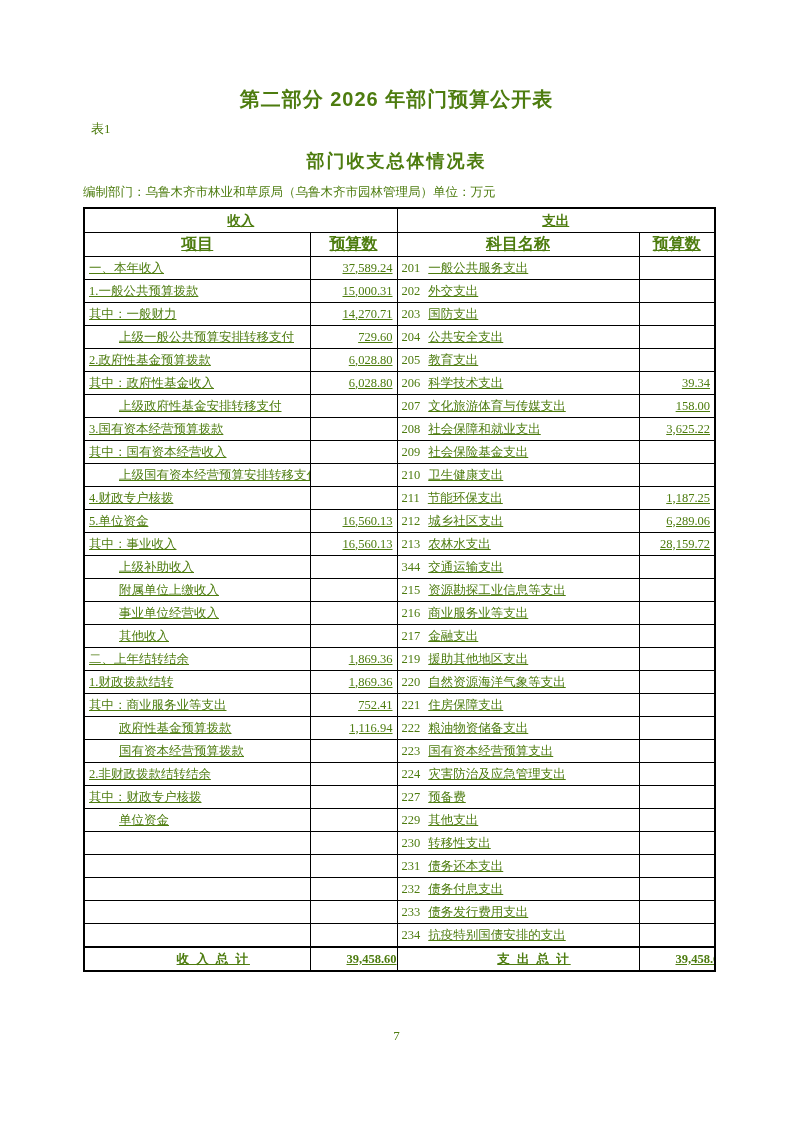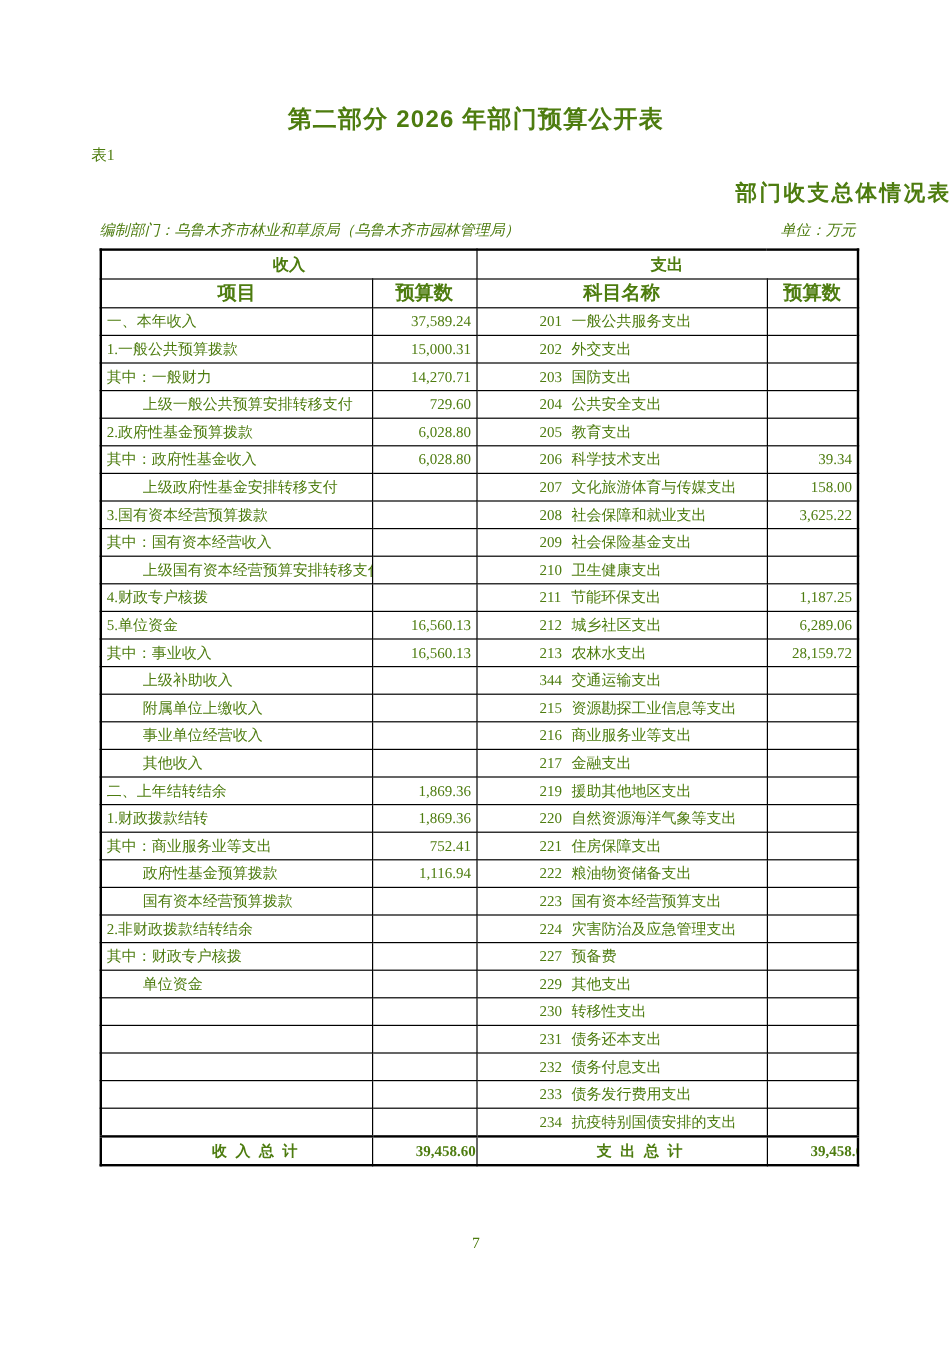--- a/index.html
+++ b/index.html
@@ -11,60 +11,59 @@
     color:#4d7c0f;
     overflow:hidden;
   }
   .section-title{
     position:absolute;top:86px;left:0;right:0;
     text-align:center;
     font-family:"Liberation Sans","DejaVu Sans",sans-serif;
     font-weight:bold;font-size:20px;letter-spacing:1px;
   }
   .table-label{
-    position:absolute;top:120px;left:76px;
+    position:absolute;top:120px;left:91px;
     font-size:13px;
     font-family:Liberation Serif, serif;
   }
   .table-title{
     position:absolute;top:149px;left:0;right:0;
-    text-align:right;
+    text-align:center;
     font-weight:bold;font-size:18px;letter-spacing:2px;
   }
   .meta-row{
     position:absolute;top:184px;left:83px;width:630px;
-    display:flex;justify-content:space-between;
+    display:flex;
     font-size:12.5px;
-    font-style:italic;
   }
   table.budget{
     position:absolute;top:207px;left:83px;
     width:631px;
     border-collapse:collapse;table-layout:fixed;
     font-size:12.5px;
   }
   table.budget th,table.budget td{
     border:1px solid #000;
     padding:0 4px;
     height:22px;
     overflow:hidden;white-space:nowrap;
     font-weight:normal;
   }
-  table.budget{border:2px solid #000;}
+  table.budget{border:2px solid #000;text-decoration:underline;}
   table.budget .sec-h{
     text-align:center;font-weight:bold;font-size:13.5px;height:23px;
   }
   table.budget .col-h{
     text-align:center;font-weight:bold;font-size:16px;height:23px;
   }
   td.ti{text-align:left;}
   td.ti.ind{padding-left:34px;}
   td.tv{text-align:right;}
   td.te{text-align:left;padding-left:5px;}
-  td.te .code{display:inline-block;margin-right:8px;margin-left:48px;}
+  td.te .code{display:inline-block;margin-right:8px;}
   .b{font-weight:bold;}
   tr.total-row td{font-weight:bold;border-top:2px solid #000;padding-left:36px;}
   tr.total-row td.tc{text-align:center;letter-spacing:2px;}
   .page-number{
     position:absolute;top:1028px;left:0;right:0;
     text-align:center;font-size:13px;
   }
 </style>
 </head>
 <body>

